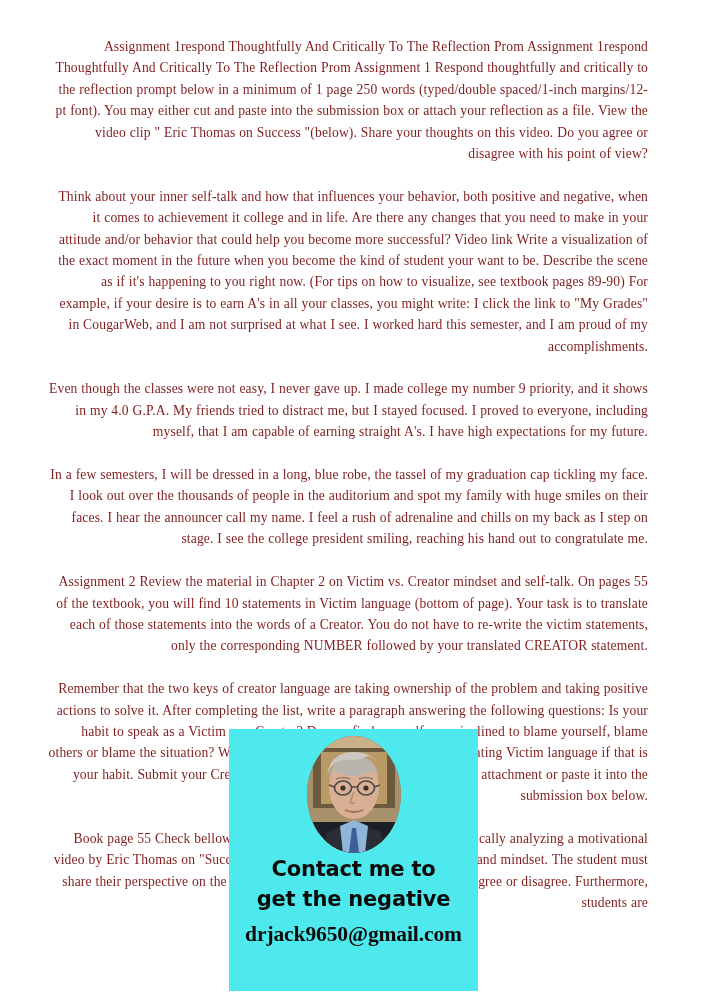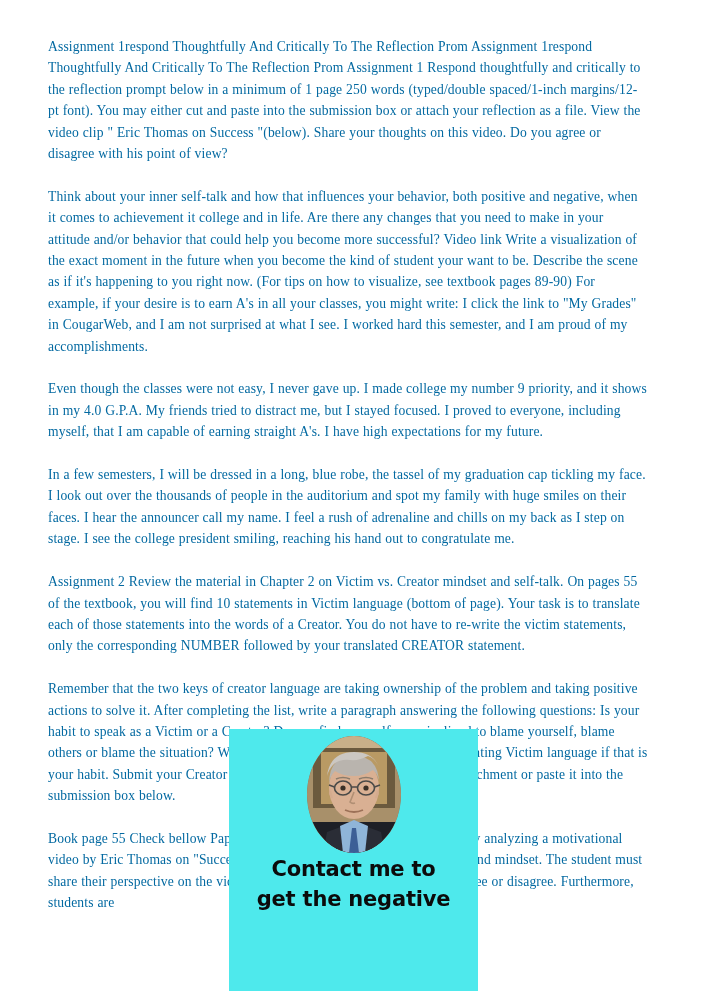--- a/index.html
+++ b/index.html
@@ -29,25 +29,25 @@
   #doc-body {
     position: absolute;
     left: 48px;
     top: 36px;
     width: 600px;
   }
 
   .para {
     font-size: 13.6px;
     line-height: 21.4px;
-    text-align: left;
+    text-align: right;
     margin: 0 0 21.4px 0;
     letter-spacing: 0.01em;
     word-spacing: 0.02em;
-    color: #0369a1;
+    color: #7f1d1d;
     font-family: Liberation Serif, serif;
   }
   .para:last-child { margin-bottom: 0; }
 
   
   #contact-overlay {
     position: absolute;
     left: 229px;
     top: 729px;
     width: 249px;
@@ -144,15 +144,16 @@
           <path d="M47 56 q-3 8 -4 10 q2 2 5 1" stroke="#b08f74" stroke-width="1.6" fill="none"></path>
           <path d="M38 74 q9 4 18 0" stroke="#9c7158" stroke-width="1.8" fill="none"></path>
           <path d="M24 54 q-3 2 -1 6 q1 3 3 2" fill="#d4ab8e"></path>
           <path d="M70 54 q3 2 1 6 q-1 3 -3 2" fill="#d4ab8e"></path>
         </g>
       </svg>
     </div>
 
     <div class="overlay-line" id="overlay-line-1">Contact me to</div>
     <div class="overlay-line" id="overlay-line-2">get the negative</div>
+    <div id="overlay-email">drjack9650@gmail.com</div>
   </div>
 
 </div>
 
 </body></html>

